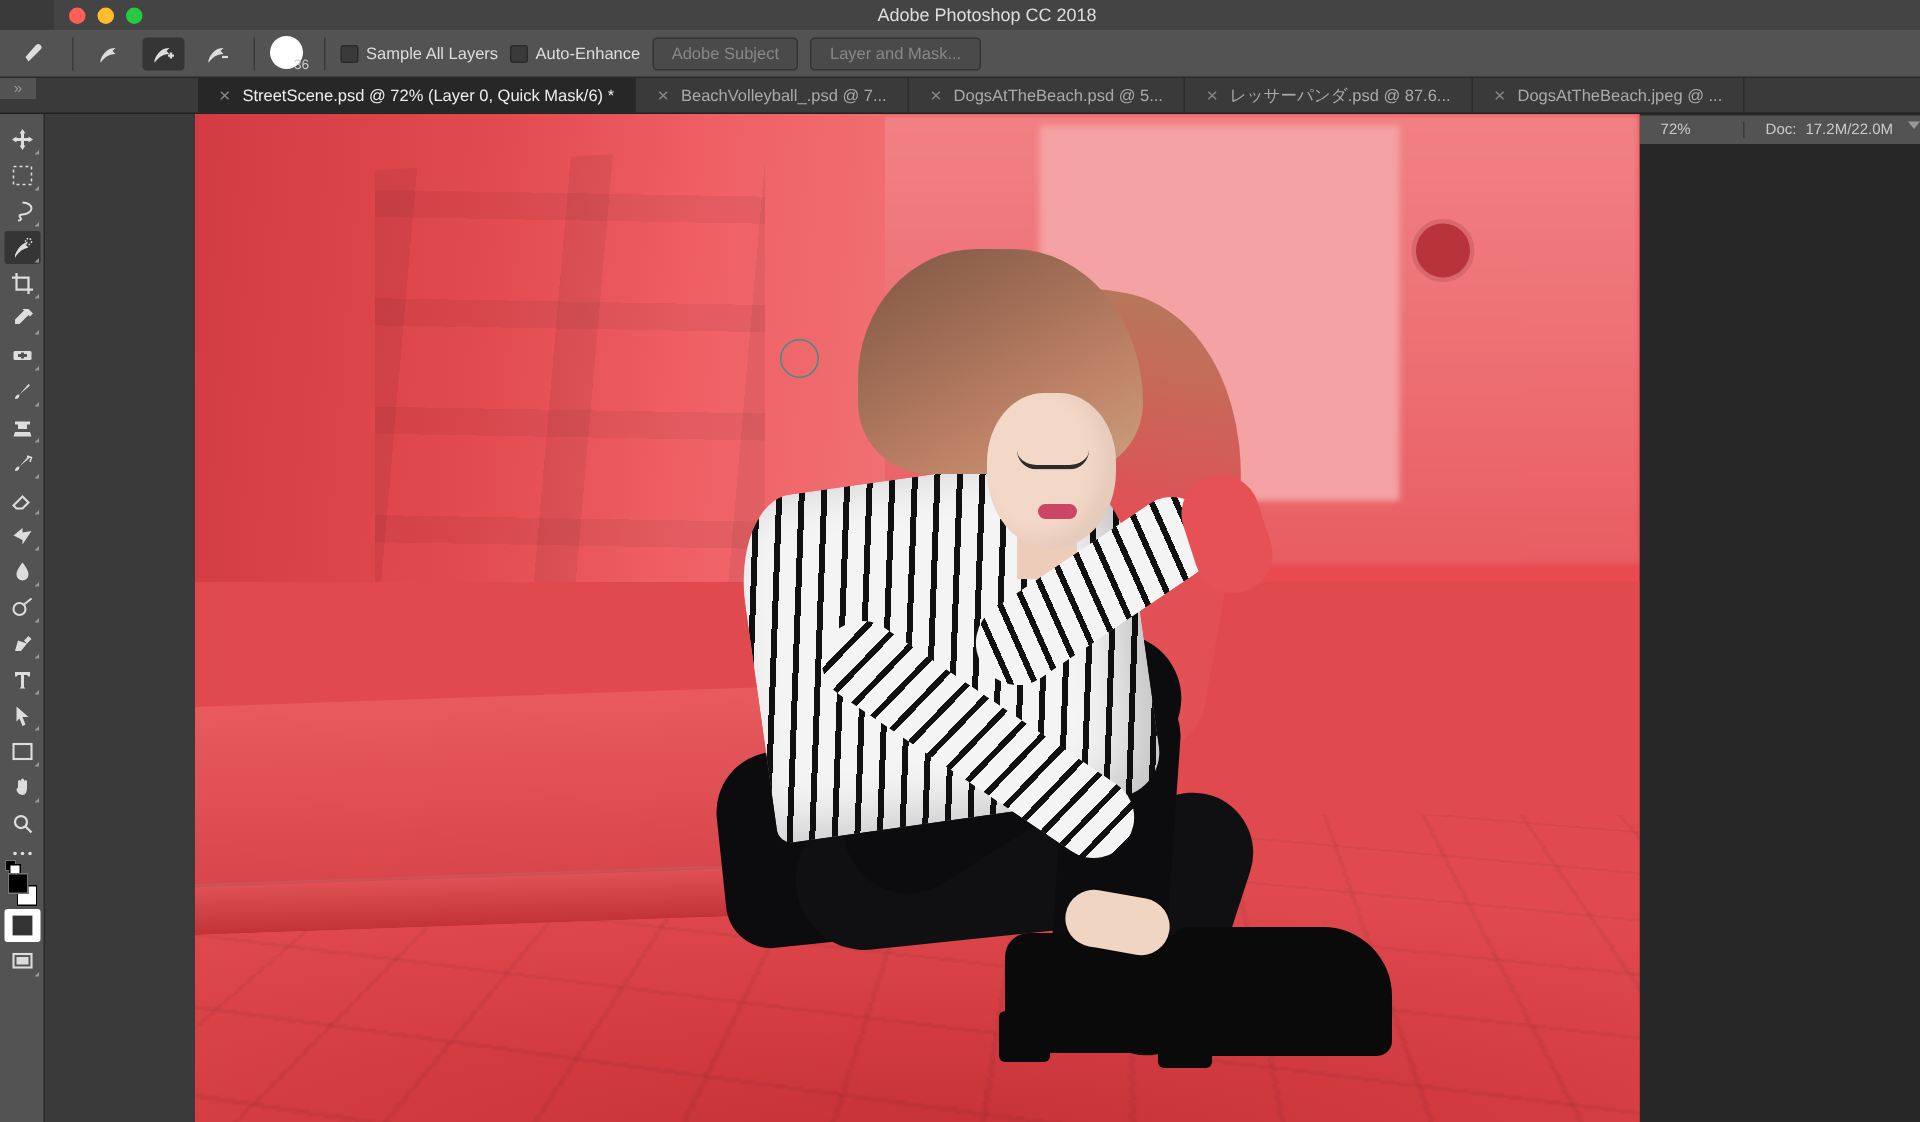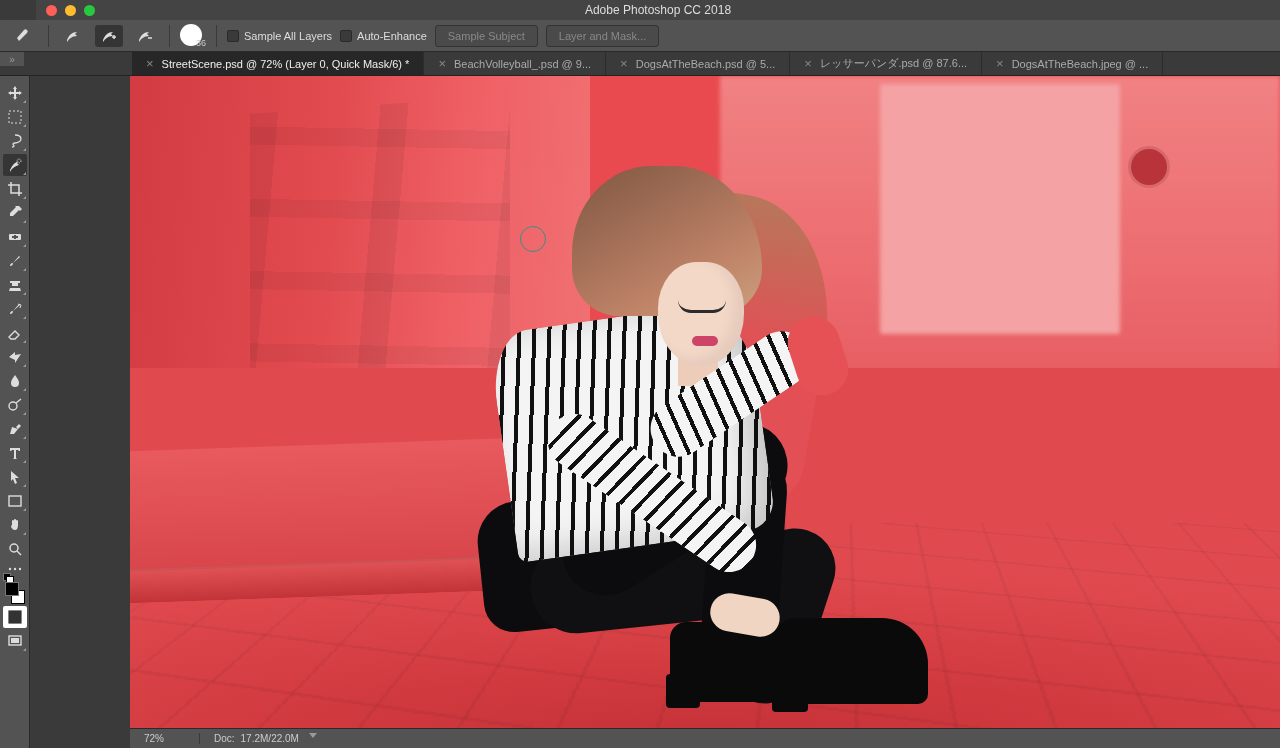--- a/index.html
+++ b/index.html
@@ -46,21 +46,21 @@
   .swatch { position: relative; width: 24px; height: 22px; margin-top:4px;}
   .swatch .bg { position: absolute; right: 2px; bottom: 0; width: 14px; height: 14px; background: #fff; border: 1px solid #000; }
   .swatch .fg { position: absolute; left: 2px; top: 0; width: 14px; height: 14px; background: #000; border: 1px solid #777; }
   .mini-sw { position: absolute; left: 0; top: -9px; width:9px;height:9px;}
   .mini-sw::before{content:"";position:absolute;left:0;top:0;width:6px;height:6px;background:#000;border:1px solid #777;}
   .mini-sw::after{content:"";position:absolute;left:3px;top:3px;width:6px;height:6px;background:#fff;border:1px solid #000;}
   .tool.qmask.active { background:#fff; }
   .tool.qmask.active svg rect{ fill:#333;}
   
   
-  .canvas-wrap { flex: 1; margin-left: 100px; display: flex; flex-direction: column; background: #272727; }
+  .canvas-wrap { flex: 1; margin-left: 100px; display: flex; flex-direction: row; background: #272727; }
   .canvas { flex: 1; position: relative; overflow: hidden; background: #e84a4f; }
   .statusbar { height: 20px; background: #535353; display: flex; align-items: center; font-size: 10px; color: #ccc; border-top: 1px solid #2a2a2a; }
   .sb-zoom { width: 70px; padding-left: 14px; border-right: 1px solid #3a3a3a; }
   .sb-doc { padding-left: 14px; display:flex; align-items:flex-start; gap:6px;}
   .sb-tri { display:inline-block; width:0;height:0;border-left:4px solid transparent;border-right:4px solid transparent;border-top:5px solid #999; margin-left:4px;}
   
   
   .tool svg, .ob-tool svg { fill: #ddd; width: 16px; height: 16px; }
   .ob-tool svg { width: 18px; height: 16px; }
   
@@ -180,34 +180,34 @@
   </div>
   <div class="ob-sep"></div>
   <label class="ob-check">
     <span class="box"></span>
     <span>Sample All Layers</span>
   </label>
   <label class="ob-check">
     <span class="box"></span>
     <span>Auto-Enhance</span>
   </label>
-  <div class="ob-btn">Sample Subject</div>
+  <div class="ob-btn">Adobe Subject</div>
   <div class="ob-btn">Layer and Mask...</div>
 </div>
 
 <div class="panel-stub"></div>
 
 <div class="tabbar">
   <div class="tab active">
     <span class="x">×</span>
     <span>StreetScene.psd @ 72% (Layer 0, Quick Mask/6) *</span>
   </div>
   <div class="tab">
     <span class="x">×</span>
-    <span>BeachVolleyball_.psd @ 9...</span>
+    <span>BeachVolleyball_.psd @ 7...</span>
   </div>
   <div class="tab">
     <span class="x">×</span>
     <span>DogsAtTheBeach.psd @ 5...</span>
   </div>
   <div class="tab">
     <span class="x">×</span>
     <span>レッサーパンダ.psd @ 87.6...</span>
   </div>
   <div class="tab">

